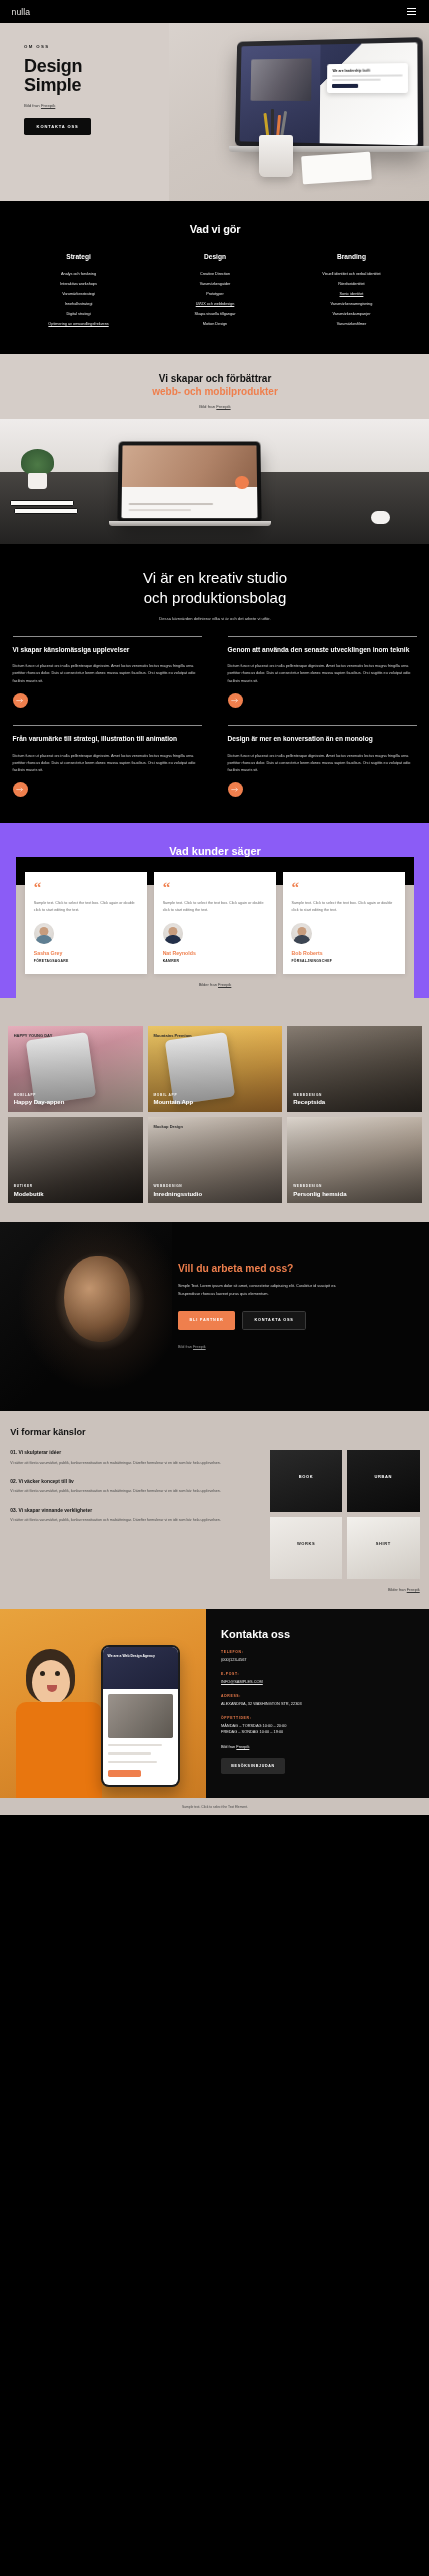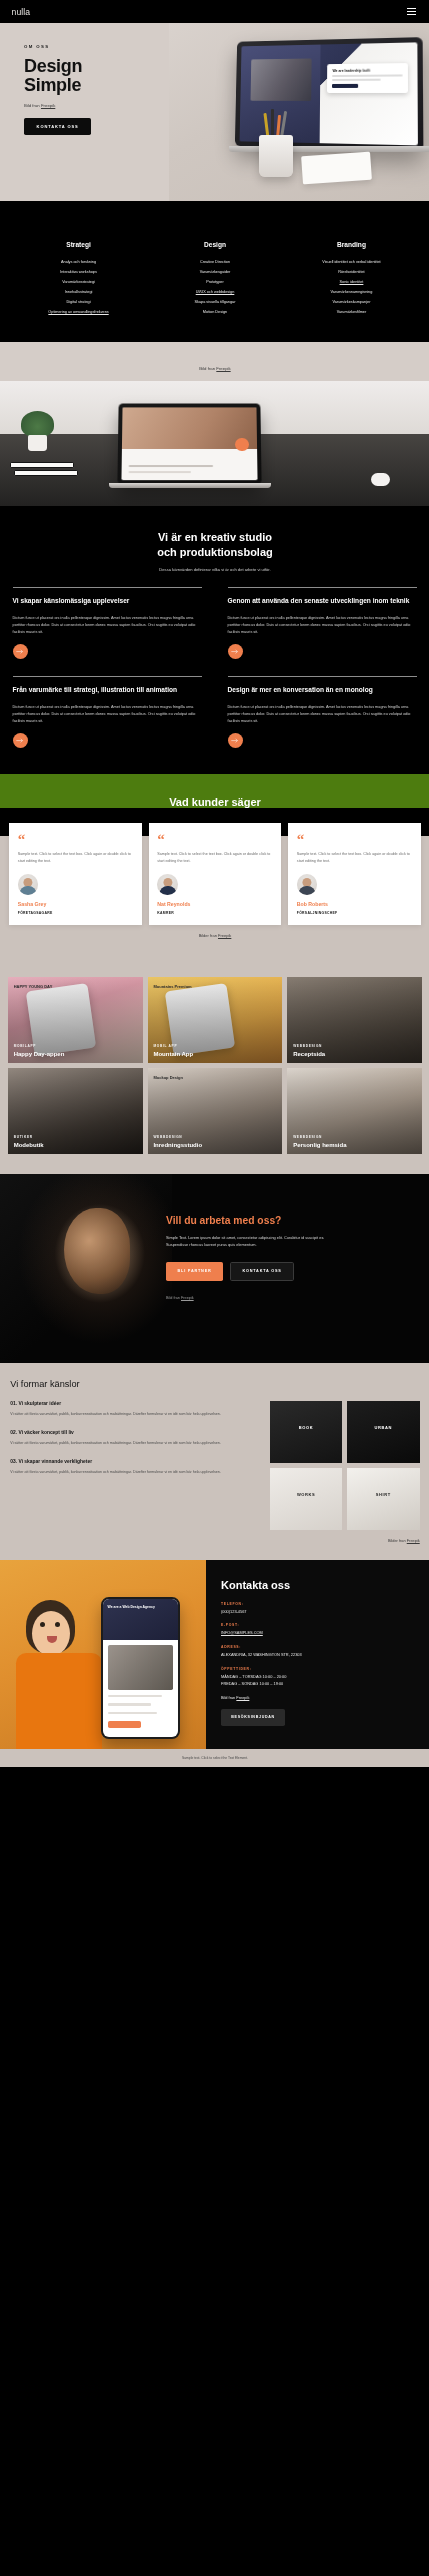--- a/index.html
+++ b/index.html
@@ -137,40 +137,40 @@
     background:linear-gradient(180deg,#d9d6d3,#9c9894);border-radius:0 0 3.4px 3.4px;}
   .books{position:absolute;left:10.3px;top:81px;width:64px;height:17px;}
   .books i{position:absolute;left:0;width:64px;height:6.3px;background:#fbfaf8;border:0.6px solid #151515;border-radius:1.1px;}
   .books i:nth-child(1){top:0;}
   .books i:nth-child(2){top:7.4px;left:3.4px;}
   .mouse{position:absolute;right:40px;top:92px;width:19.5px;height:12.6px;background:#f4f2f0;border-radius:8px;}
 
   
   .values{background:#000;padding:24px 0 26px;}
   .values h2{
-    text-align:center;color:#fff;font-size:11px;font-weight:700;line-height:1.35;
+    text-align:center;color:#fff;font-size:15px;font-weight:400;line-height:1.35;
   }
   .values .sub{
     text-align:center;color:#cfcfcf;font-size:4.1px;margin-top:7.4px;
   }
   .val-grid{display:flex;flex-wrap:wrap;padding:0 12.6px;margin-top:15px;}
   .val-card{width:50%;padding:0 12.6px 0 0;}
   .val-card:nth-child(even){padding:0 0 0 12.6px;}
   .val-card .rule{height:0.6px;background:#8d8d8d;margin-bottom:9.2px;}
   .val-card h3{color:#fff;font-size:6.6px;font-weight:700;line-height:1.28;margin-bottom:9.2px;}
   .val-card p{color:#d2d2d2;font-size:3.8px;line-height:1.85;}
   .circle-arrow{
     width:15px;height:15px;border-radius:50%;background:#ef7f4d;margin-top:8.6px;
     display:flex;align-items:center;justify-content:center;cursor:pointer;
   }
   .circle-arrow svg{width:7.4px;height:5.2px;}
   .val-row2{margin-top:17px;}
 
   
-  .testi-wrap{background:#4d7c0f;padding:22px 0 0;}
+  .testi-wrap{background:#8b5cf6;padding:22px 16px 0;}
   .testi-wrap h2{text-align:center;color:#fff;font-size:11px;font-weight:700;}
   .testi-bg{
     background:linear-gradient(180deg,#000 0%,#000 27.5px,#cbc2bc 27.5px,#cbc2bc 100%);
     padding:15px 9.2px 11.5px;
   }
   .testi-row{display:flex;gap:6.9px;}
   .testi-card{
     flex:1;background:#fff;padding:9.2px 8.6px 10.3px;box-shadow:0 1.1px 5.2px rgba(0,0,0,.1);
   }
   .quote{color:#ef7f4d;font-size:15px;line-height:.8;font-weight:700;font-family:"Liberation Serif",serif;}
@@ -217,40 +217,40 @@
     position:absolute;left:0;top:0;width:172px;height:189px;
     background:
       radial-gradient(ellipse at 58% 42%, rgba(215,170,130,.55) 0 12%, rgba(60,42,30,.35) 32%, rgba(0,0,0,0) 58%),
       linear-gradient(140deg,#111 0%,#050505 60%);
   }
   .work-face{
     position:absolute;left:64px;top:34px;width:66px;height:86px;border-radius:52% 48% 44% 56%;
     background:radial-gradient(circle at 38% 38%,#c99a72,#7a5436 58%,#24180f 100%);
     filter:blur(0.2px);opacity:.92;
   }
-  .work-inner{position:absolute;right:12px;top:0;width:252px;height:100%;padding:41px 19.5px 0 0;}
+  .work-inner{position:absolute;right:0;top:0;width:252px;height:100%;padding:41px 19.5px 0 0;}
   .work-inner h2{color:#ef7f4d;font-size:10.3px;font-weight:700;}
   .work-inner p{color:#d8d8d8;font-size:3.9px;line-height:1.9;margin-top:8px;max-width:160px;}
   .work-btns{display:flex;gap:6.9px;margin-top:13.7px;}
   .btn-orange{
     background:#ef7f4d;color:#fff;font-size:3.8px;font-weight:700;letter-spacing:0.8px;
     text-transform:uppercase;padding:6.3px 11.5px;border:0;border-radius:1.7px;cursor:pointer;
     font-family:"Liberation Sans",sans-serif;
   }
   .btn-outline{
     background:#161616;color:#fff;font-size:3.8px;font-weight:700;letter-spacing:0.8px;
     text-transform:uppercase;padding:6.3px 11.5px;border:0.6px solid #3a3a3a;border-radius:1.7px;cursor:pointer;
     font-family:"Liberation Sans",sans-serif;
   }
   .work-credit{color:#9a9a9a;font-size:3.8px;margin-top:15px;}
   .work-credit a{color:#9a9a9a;text-decoration:underline;}
 
   
   .feel{background:#cbc2bc;padding:16px 10.3px 17px;}
-  .feel h2{color:#141414;font-size:9.2px;font-weight:400;margin-bottom:12.6px;}
+  .feel h2{color:#141414;font-size:9.2px;font-weight:700;margin-bottom:12.6px;}
   .feel-body{display:flex;gap:10.3px;}
   .feel-left{flex:1;}
   .feel-item{margin-bottom:12.6px;}
   .feel-item h3{color:#141414;font-size:4.9px;font-weight:700;margin-bottom:4.6px;}
   .feel-item p{color:#4b4b4b;font-size:3.6px;line-height:1.85;}
   .feel-right{width:150px;display:grid;grid-template-columns:1fr 1fr;gap:4.6px;}
   .feel-img{height:62px;position:relative;overflow:hidden;}
   .fi1{background:linear-gradient(160deg,#2a2a2a,#131313);}
   .fi2{background:linear-gradient(160deg,#1d1d1d,#0a0a0a);}
   .fi3{background:linear-gradient(160deg,#efece8,#d6d1cb);}
@@ -344,20 +344,21 @@
       <span>Simple</span>
     </h1>
     <div class="credit">
       <span>Bild från </span><a href="#">Freepik</a>
     </div>
     <button class="btn-dark">KONTAKTA OSS</button>
   </div>
 </section>
 
 <section class="services">
+  <h2 class="sec-title">Vad vi gör</h2>
   <div class="svc-cols">
 
     <div class="svc-col">
       <h3>Strategi</h3>
       <ul>
         <li>Analys och forskning</li>
         <li>Interaktiva workshops</li>
         <li>Varumärkesstrategi</li>
         <li>Innehållsstrategi</li>
         <li>Digital strategi</li>
@@ -385,20 +386,24 @@
         <li class="u">Sonic identitet</li>
         <li>Varumärkesnamngivning</li>
         <li>Varumärkeskampanjer</li>
         <li>Varumärkesfilmer</li>
       </ul>
     </div>
   </div>
 </section>
 
 <section class="improve">
+  <h2>
+    <span>Vi skapar och förbättrar</span>
+    <span class="accent">webb- och mobilprodukter</span>
+  </h2>
   <div class="credit">
     <span>Bild från </span><a href="#">Freepik</a>
   </div>
   <div class="desk">
     <div class="desk-wall"></div>
     <div class="desk-plant"></div>
     <div class="desk-pot"></div>
     <div class="desk-laptop">
       <div class="scr">
         <div class="dl-hero"></div>

